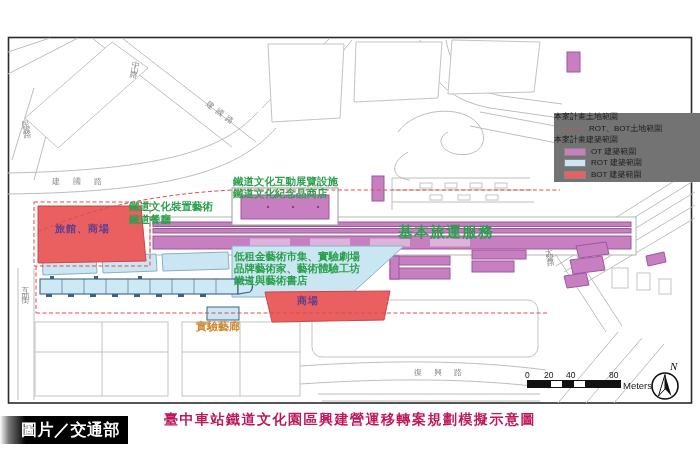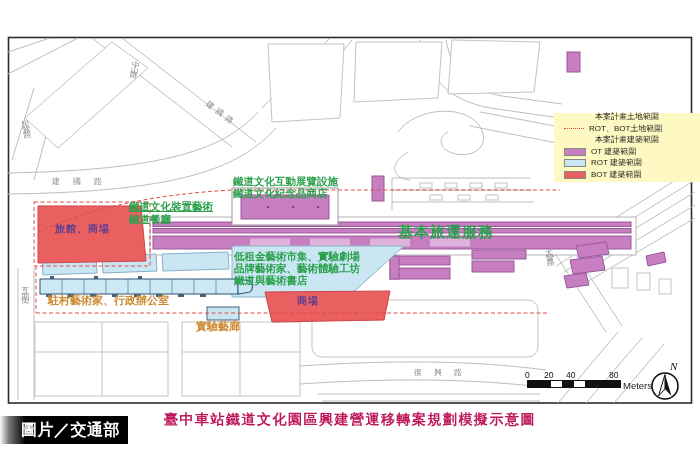--- a/index.html
+++ b/index.html
@@ -6,22 +6,22 @@
   .page{position:relative;width:700px;height:449px;background:#fff;overflow:hidden;
         font-family:"Liberation Sans",sans-serif;}
   .map-svg{position:absolute;left:0;top:0;}
   .lbl{position:absolute;white-space:nowrap;line-height:1.05;}
   .road{color:#8a8a8a;font-size:8px;}
   .road-v{writing-mode:vertical-rl;text-orientation:upright;letter-spacing:5px;}
   .green{color:#2ba04c;font-weight:bold;font-size:10.5px;}
   .green-big{color:#2ba04c;font-weight:bold;font-size:15px;letter-spacing:1px;}
   .orange{color:#cd8a33;font-weight:bold;font-size:11px;}
   .purple{color:#5c3e91;font-weight:bold;font-size:10px;letter-spacing:1px;font-family:Liberation Mono, monospace;}
-  .legend{position:absolute;left:554px;top:113px;width:146px;background:#fef9c3;
-          font-size:8px;color:#1a1a1a;line-height:1.0;text-align:center;}
+  .legend{position:absolute;left:554px;top:113px;width:146px;background:#737373;
+          font-size:8px;color:#1a1a1a;line-height:1.0;}
   .legend .row{display:flex;align-items:center;margin:0 0 3.5px 0;}
   .legend .hdr{margin:0 0 3.5px 0;font-size:8px;}
   .legend .sw{width:20px;height:6px;margin:0 5px 0 10px;border:0.5px solid #888;}
   .legend .sw-line{width:20px;height:0;margin:0 5px 0 10px;border-top:1.6px dotted #e24b4b;}
   .scalebar{position:absolute;left:520px;top:364px;width:140px;height:36px;font-size:8.5px;color:#111;}
   .scalebar .tick{position:absolute;top:6px;}
   .scalebar .bar{position:absolute;left:7px;top:16px;width:92px;height:6px;border:1px solid #111;
     background:linear-gradient(90deg,#111 0 25%,#fff 25% 37.5%,#111 37.5% 50%,#fff 50% 62.5%,#111 62.5% 100%);}
   .scalebar .unit{position:absolute;left:103px;top:16px;font-size:9.5px;color:#222;}
   .north{position:absolute;left:646px;top:360px;width:40px;height:42px;}
@@ -184,27 +184,26 @@
   <div class="lbl road road-v" style="left:131px;top:54px;transform:rotate(12deg);">中山路</div>
   <div class="lbl road" style="left:203px;top:110px;transform:rotate(37deg);letter-spacing:4px;">建國路</div>
   <div class="lbl road road-v" style="left:20px;top:114px;transform:rotate(-8deg);">民族路</div>
   <div class="lbl road" style="left:52px;top:178px;letter-spacing:13px;">建國路</div>
   <div class="lbl road road-v" style="left:20px;top:280px;">互助街</div>
   <div class="lbl road" style="left:414px;top:369px;letter-spacing:12px;">復興路</div>
   <div class="lbl road road-v" style="left:543px;top:242px;transform:rotate(-10deg);">大智路</div>
 
   <div class="lbl green" style="left:233px;top:176px;">鐵道文化互動展覽設施</div>
   <div class="lbl green" style="left:233px;top:188px;">鐵道文化紀念品商店</div>
-  <div class="lbl green" style="left:129px;top:201px;text-decoration:underline;">鐵道文化裝置藝術</div>
+  <div class="lbl green" style="left:129px;top:201px;">鐵道文化裝置藝術</div>
   <div class="lbl green" style="left:129px;top:214px;">鐵道餐廳</div>
   <div class="lbl green-big" style="left:398px;top:224px;">基本旅運服務</div>
   <div class="lbl green" style="left:234px;top:251px;">低租金藝術市集、實驗劇場</div>
   <div class="lbl green" style="left:234px;top:263px;">品牌藝術家、藝術體驗工坊</div>
   <div class="lbl green" style="left:234px;top:275px;">鐵道與藝術書店</div>
-  <div class="lbl orange" style="left:48px;top:295px;">駐村藝術家、行政辦公室</div>
   <div class="lbl orange" style="left:196px;top:321px;">實驗藝廊</div>
   <div class="lbl purple" style="left:55px;top:225px;">旅館、商場</div>
   <div class="lbl purple" style="left:297px;top:297px;">商場</div>
 
   <div class="legend">
     <div class="hdr">本案計畫土地範圍</div>
     <div class="row">
       <span class="sw-line"></span>
       <span>ROT、BOT土地範圍</span>
     </div>

